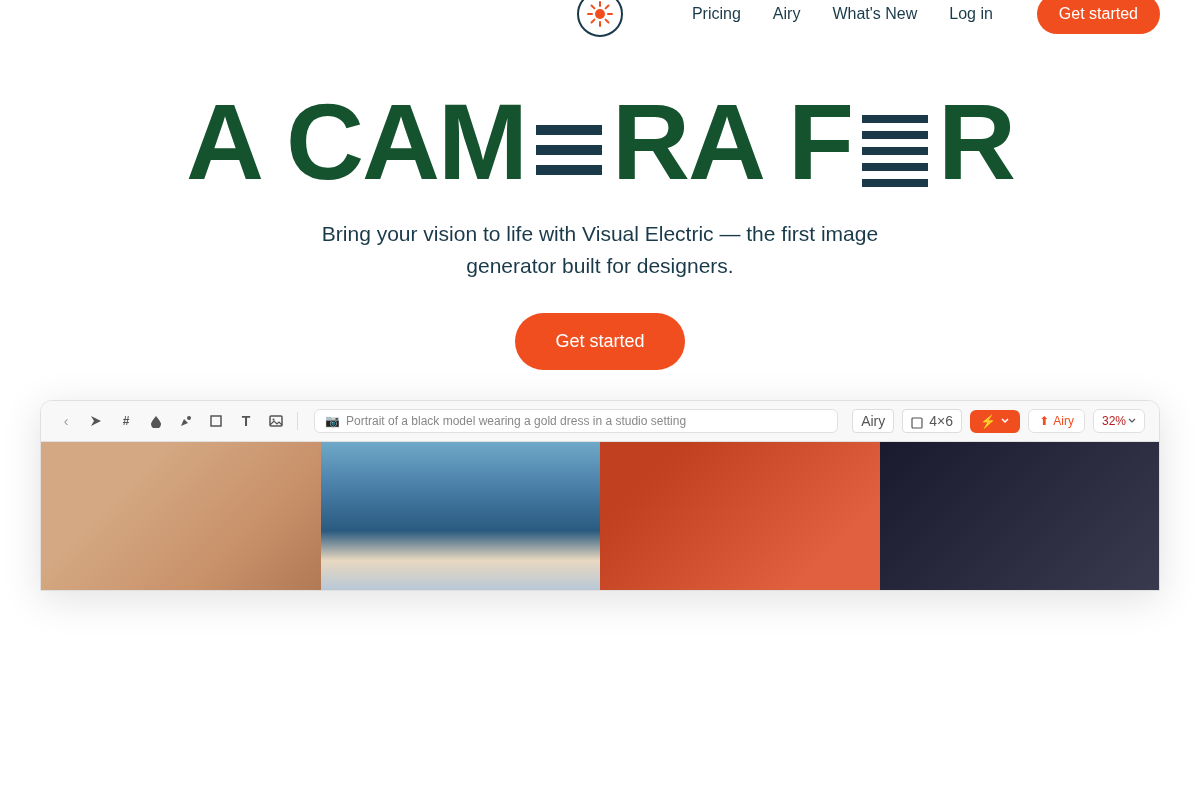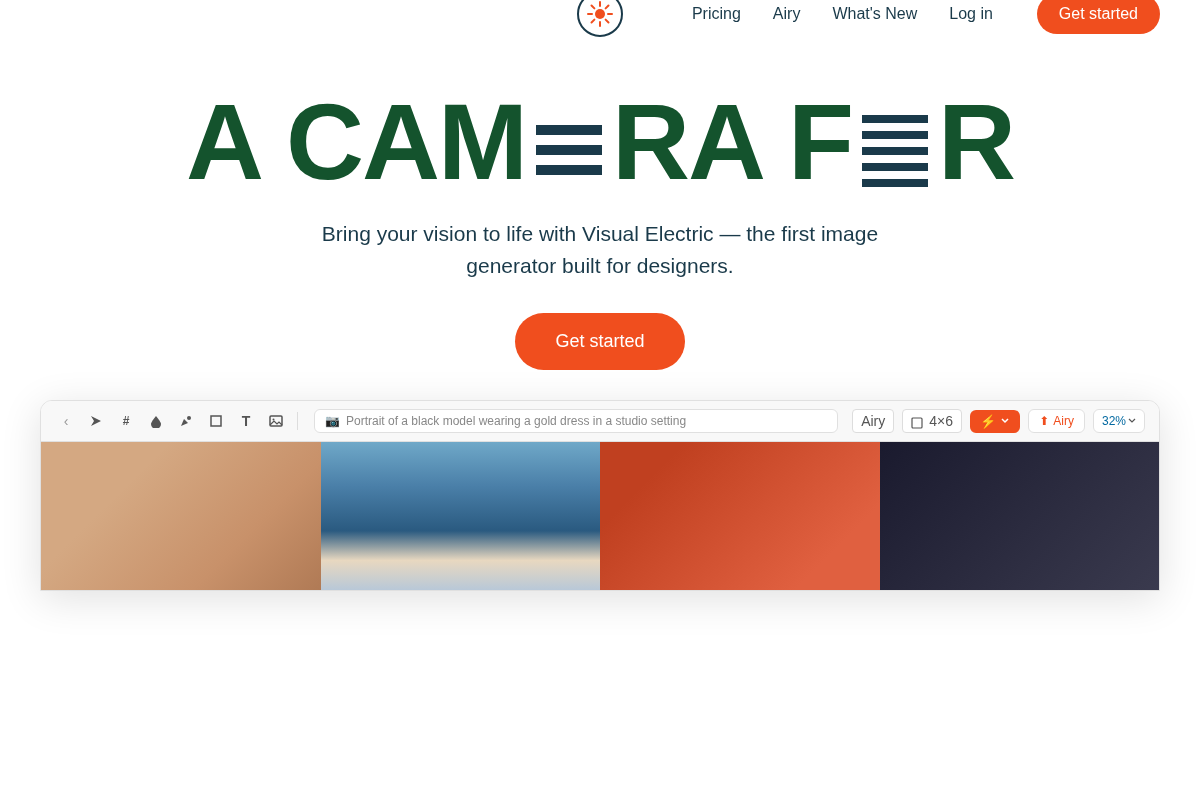--- a/index.html
+++ b/index.html
@@ -190,21 +190,21 @@
       padding: 4px 10px;
       font-size: 12px;
       color: #f04e1e;
       display: flex;
       align-items: center;
       gap: 4px;
       cursor: pointer;
     }
     .toolbar-zoom {
       font-size: 12px;
-      color: #0369a1;
+      color: #b91c1c;
       background: #fff;
       border: 1px solid #e0e0e0;
       border-radius: 6px;
       padding: 4px 8px;
       display: flex;
       align-items: center;
       gap: 2px;
     }
 
     .app-canvas {

